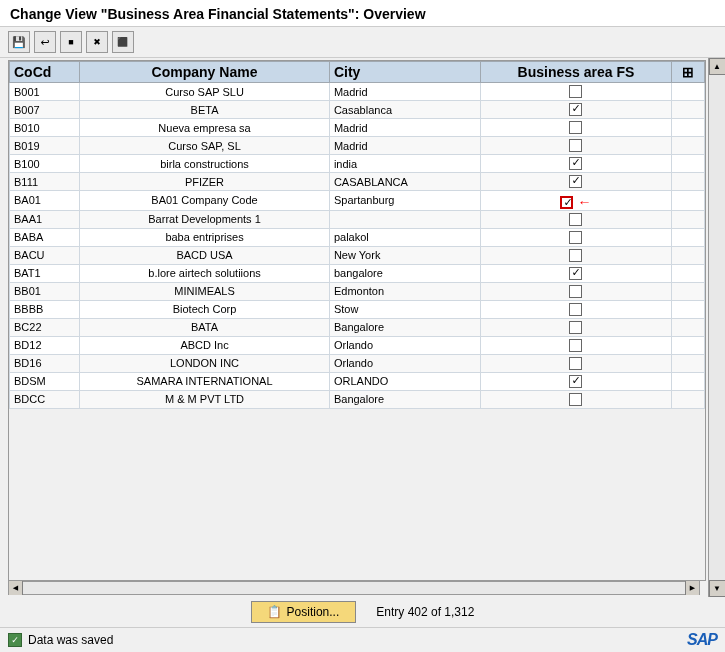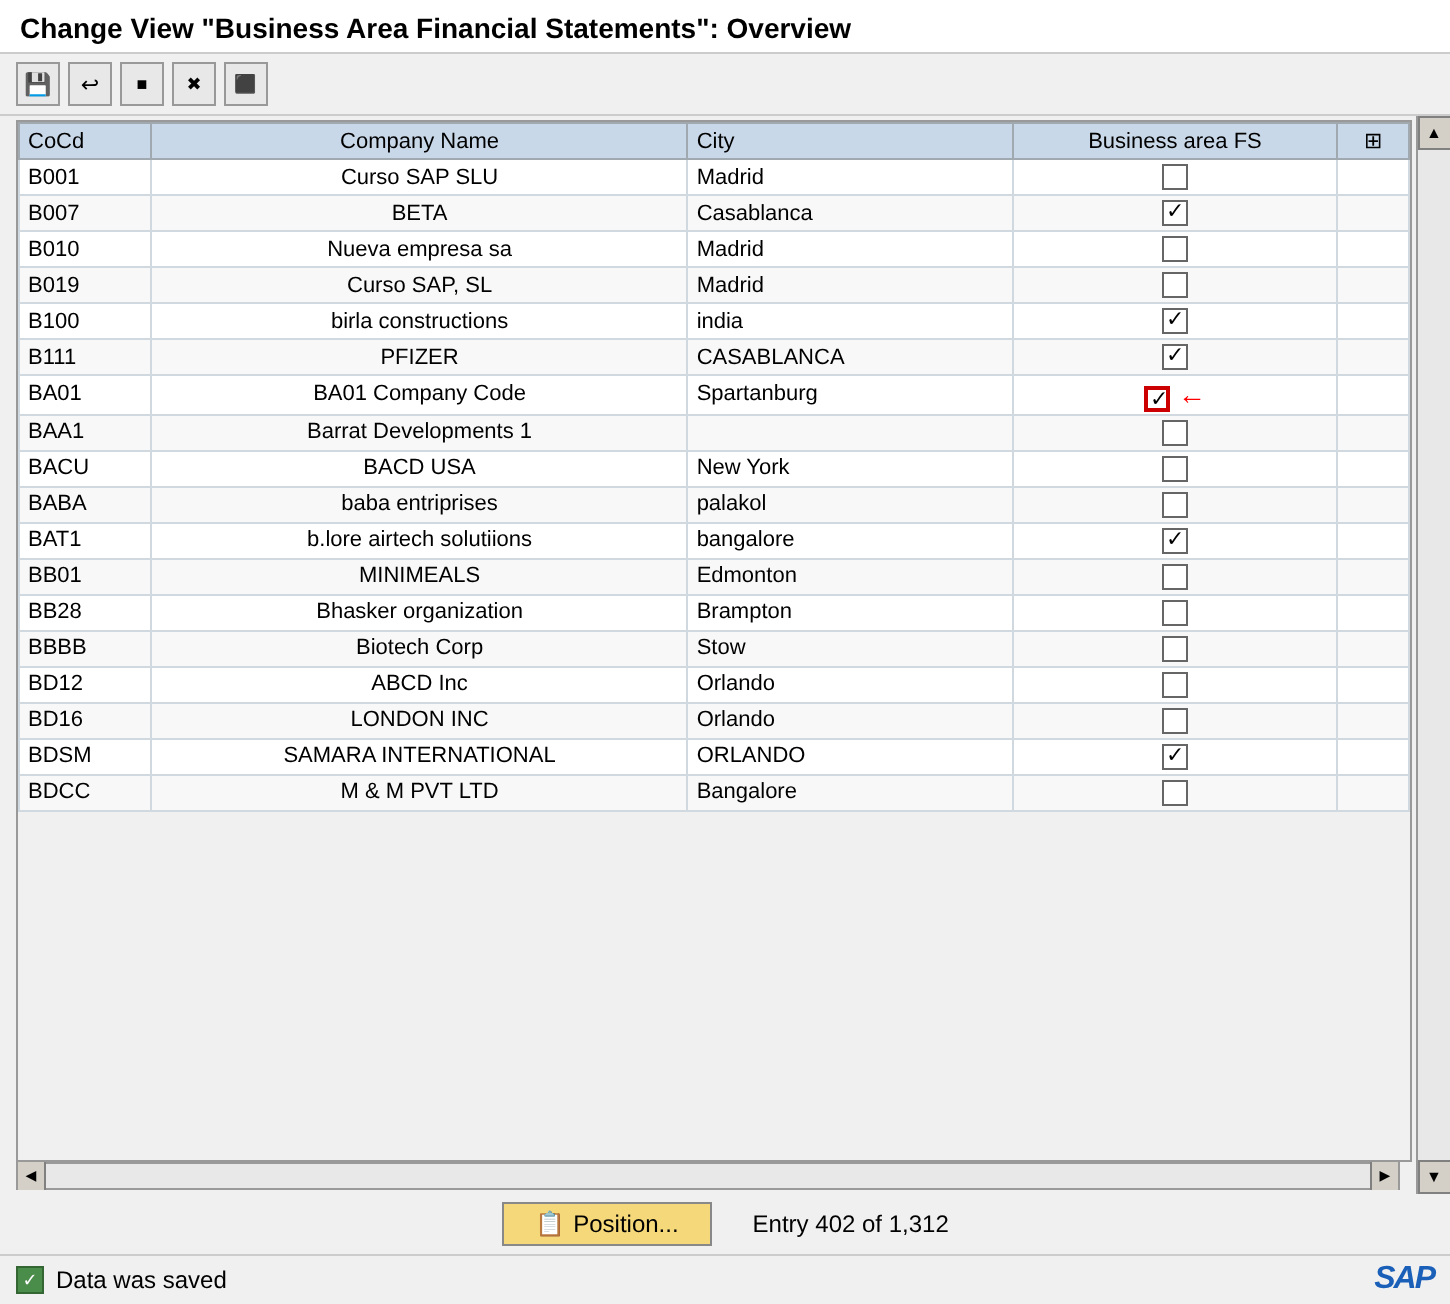--- a/index.html
+++ b/index.html
@@ -94,22 +94,22 @@
       width: 100%;
       background: #ffffff;
     }
     thead tr {
       background: #c8d8e8;
     }
     th {
       border: 1px solid #a0a8b0;
       padding: 2px 4px;
       text-align: left;
-      font-weight: normal;
-      font-size: 11px;
+      font-weight: bold;
+      font-size: 14px;
       white-space: nowrap;
     }
     td {
       border: 1px solid #d0d8e0;
       padding: 1px 4px;
       font-size: 11px;
       white-space: nowrap;
       height: 18px;
     }
     tr:nth-child(even) td { background: #f8f8f8; }
@@ -341,58 +341,58 @@
                 <td style="width: 22px;"></td>
               </tr>
               <tr>
                 <td class="col-cocd">BAA1</td>
                 <td class="col-name">Barrat Developments 1</td>
                 <td class="col-city"></td>
                 <td class="col-ba checkbox-cell"><span class="cb"></span></td>
                 <td style="width: 22px;"></td>
               </tr>
               <tr>
+                <td class="col-cocd">BABA</td>
+                <td class="col-name">baba entriprises</td>
+                <td class="col-city">palakol</td>
+                <td class="col-ba checkbox-cell"><span class="cb"></span></td>
+                <td style="width: 22px;"></td>
+              </tr>
+              <tr>
                 <td class="col-cocd">BACU</td>
                 <td class="col-name">BACD USA</td>
                 <td class="col-city">New York</td>
-                <td class="col-ba checkbox-cell"><span class="cb"></span></td>
-                <td style="width: 22px;"></td>
-              </tr>
-              <tr>
-                <td class="col-cocd">BABA</td>
-                <td class="col-name">baba entriprises</td>
-                <td class="col-city">palakol</td>
                 <td class="col-ba checkbox-cell"><span class="cb"></span></td>
                 <td style="width: 22px;"></td>
               </tr>
               <tr>
                 <td class="col-cocd">BAT1</td>
                 <td class="col-name">b.lore airtech solutiions</td>
                 <td class="col-city">bangalore</td>
                 <td class="col-ba checkbox-cell"><span class="cb checked"></span></td>
                 <td style="width: 22px;"></td>
               </tr>
               <tr>
                 <td class="col-cocd">BB01</td>
                 <td class="col-name">MINIMEALS</td>
                 <td class="col-city">Edmonton</td>
                 <td class="col-ba checkbox-cell"><span class="cb"></span></td>
                 <td style="width: 22px;"></td>
               </tr>
               <tr>
-                <td class="col-cocd">BB28</td>
-                <td class="col-name">Bhasker organization</td>
-                <td class="col-city">Brampton</td>
-                <td class="col-ba checkbox-cell"><span class="cb"></span></td>
-                <td style="width: 22px;"></td>
-              </tr>
-              <tr>
                 <td class="col-cocd">BBBB</td>
                 <td class="col-name">Biotech Corp</td>
                 <td class="col-city">Stow</td>
+                <td class="col-ba checkbox-cell"><span class="cb"></span></td>
+                <td style="width: 22px;"></td>
+              </tr>
+              <tr>
+                <td class="col-cocd">BC22</td>
+                <td class="col-name">BATA</td>
+                <td class="col-city">Bangalore</td>
                 <td class="col-ba checkbox-cell"><span class="cb"></span></td>
                 <td style="width: 22px;"></td>
               </tr>
               <tr>
                 <td class="col-cocd">BD12</td>
                 <td class="col-name">ABCD Inc</td>
                 <td class="col-city">Orlando</td>
                 <td class="col-ba checkbox-cell"><span class="cb"></span></td>
                 <td style="width: 22px;"></td>
               </tr>

